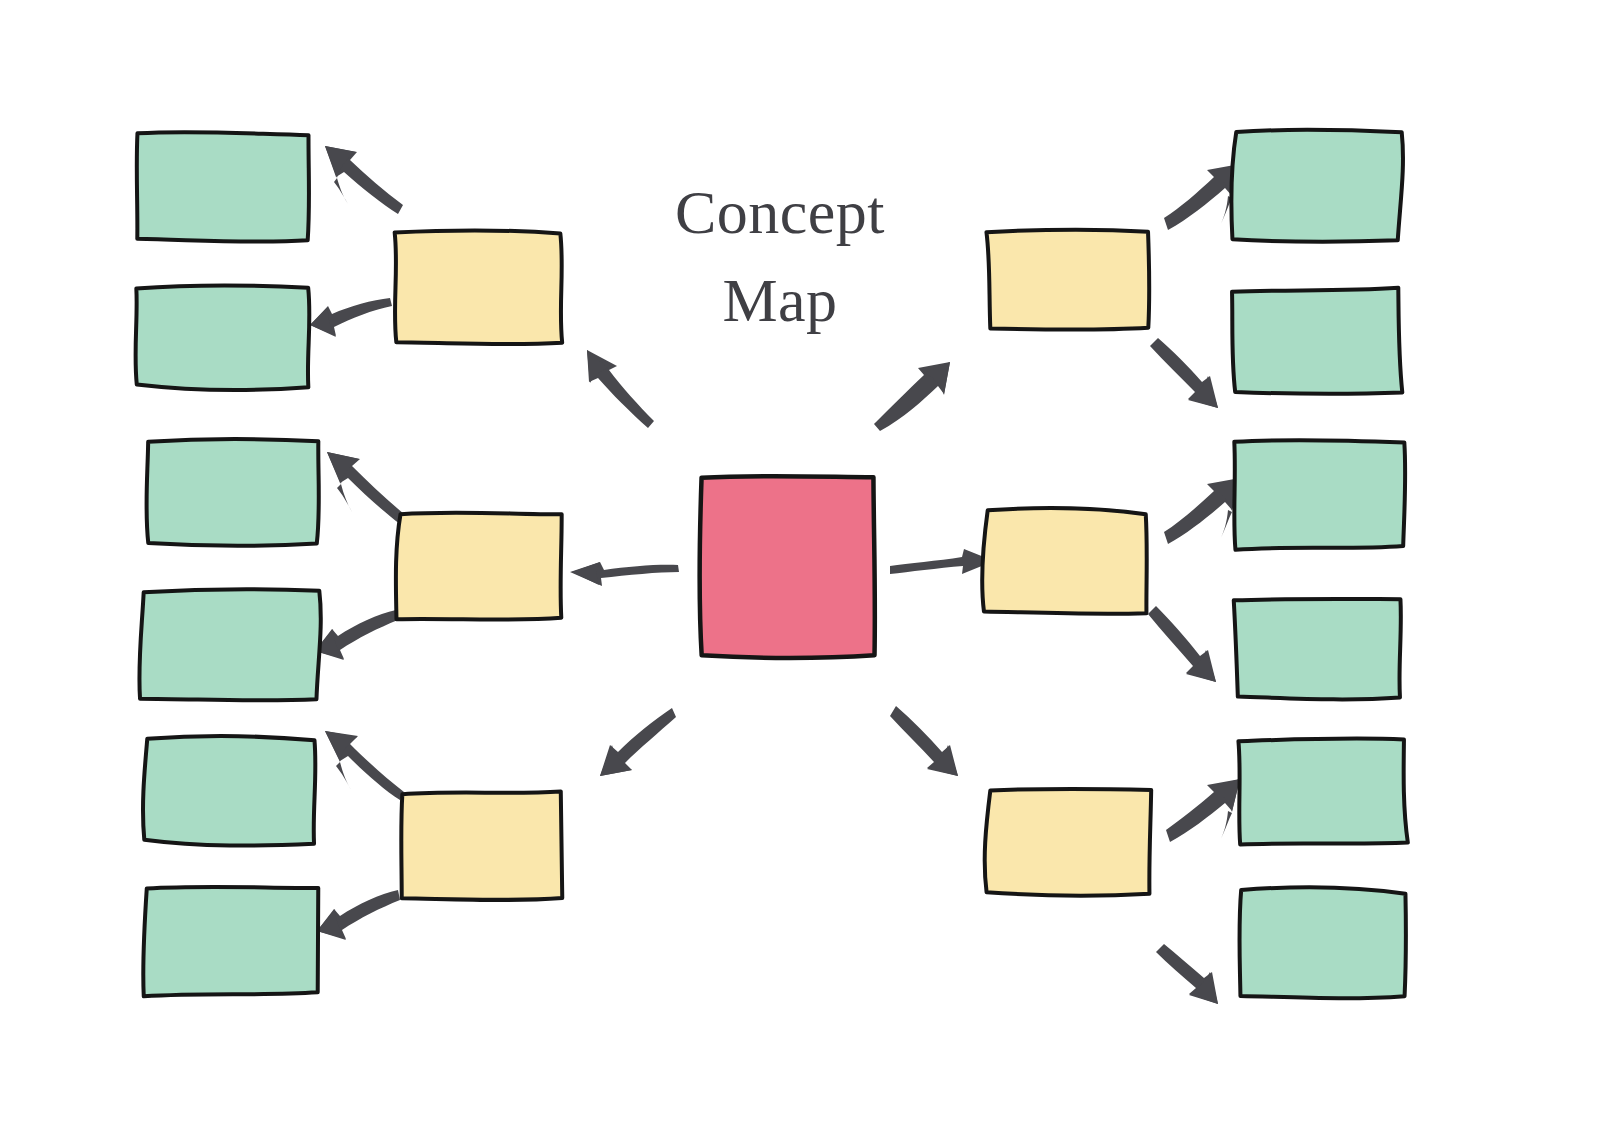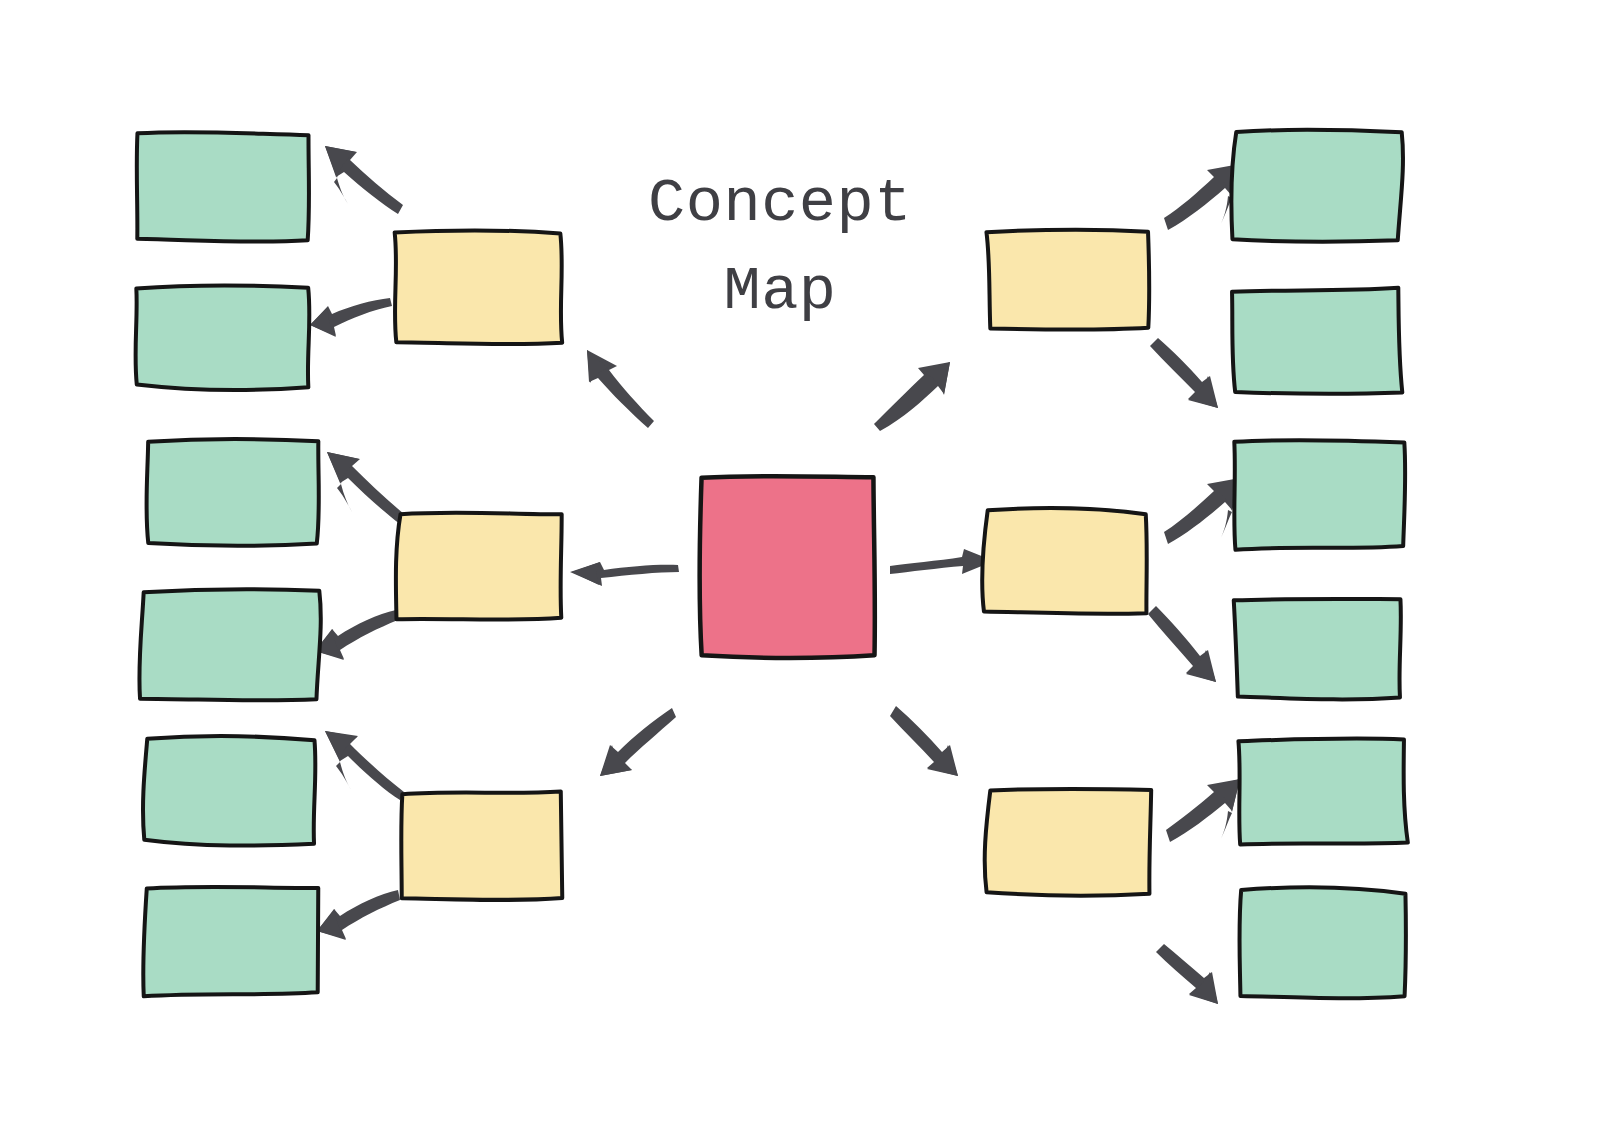--- a/index.html
+++ b/index.html
@@ -21,24 +21,24 @@
   #svg-layer {
     position: absolute;
     left: 0;
     top: 0;
     width: 1600px;
     height: 1131px;
   }
   .map-title {
     position: absolute;
     left: 600px;
-    top: 160px;
+    top: 168px;
     width: 360px;
     text-align: center;
-    font-family: Liberation Mono, monospace;
+    font-family: Liberation Serif, serif;
     font-size: 62px;
     font-weight: 500;
     line-height: 1.42;
     letter-spacing: 0.5px;
     color: #3f3f44;
     white-space: pre-line;
     user-select: none;
   }
   .node-label {
     position: absolute;

